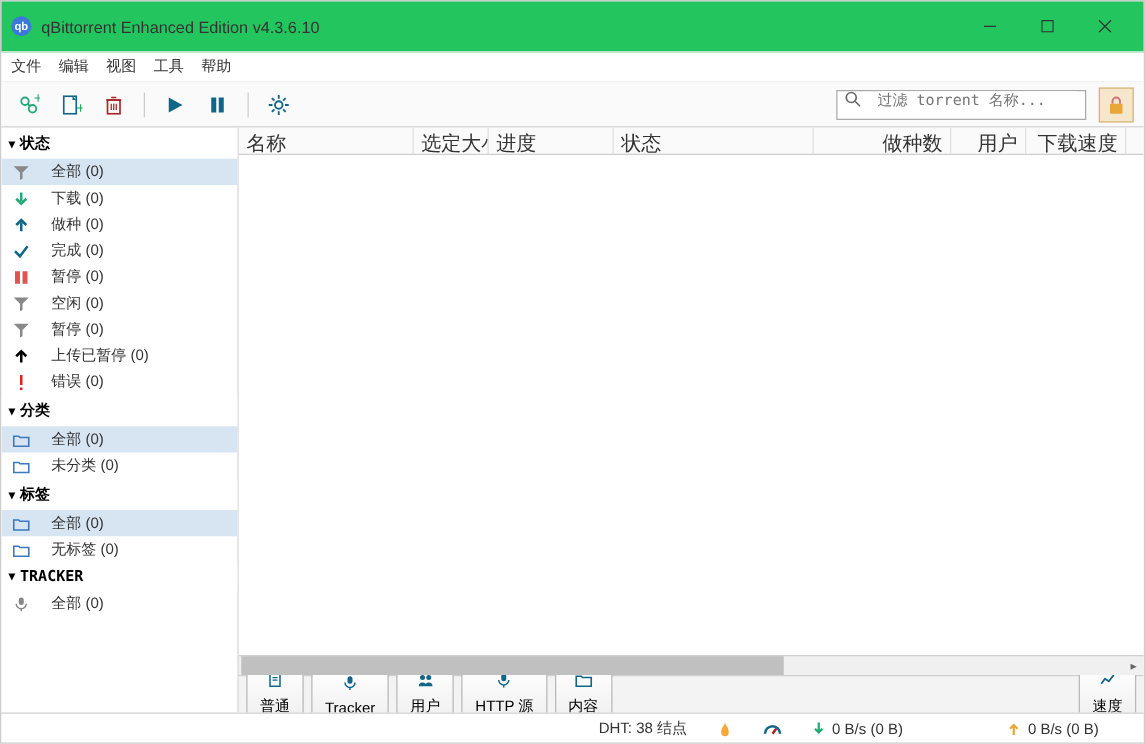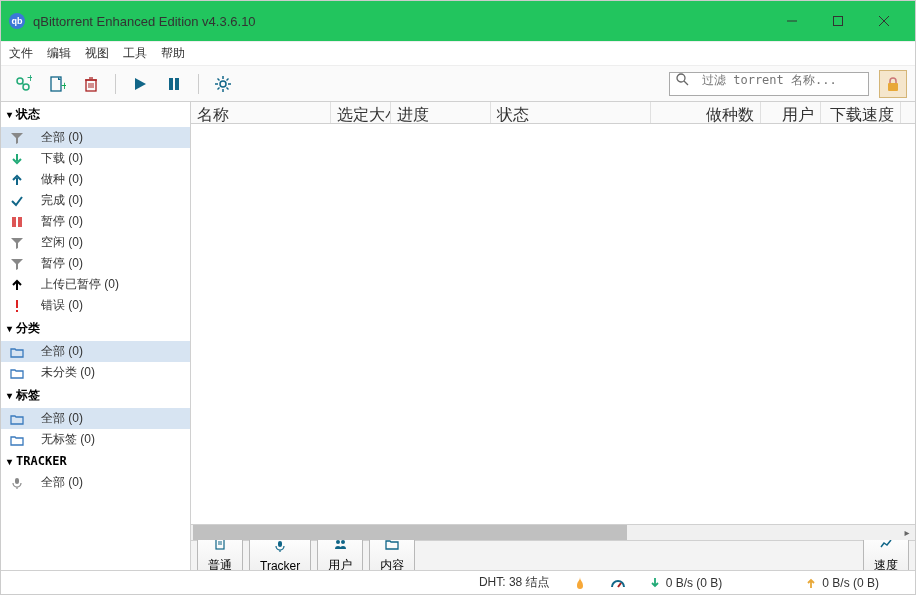--- a/index.html
+++ b/index.html
@@ -337,20 +337,29 @@
               <circle cx="5" cy="5" r="2" fill="#168"></circle>
               <circle cx="10" cy="5" r="2" fill="#168"></circle>
               <path d="M2 12 a3 3 0 0 1 6 0 M7 12 a3 3 0 0 1 6 0" fill="#168"></path>
             </svg>
           </span>
           <span>用户</span>
         </div>
         <div class="tabbtn">
           <span class="ticon">
             <svg width="14" height="14">
+              <rect x="5" y="2" width="4" height="6" rx="2" fill="#168"></rect>
+              <path d="M3 7 a4 4 0 0 0 8 0 M7 11 L7 13" fill="none" stroke="#168" stroke-width="1.2"></path>
+            </svg>
+          </span>
+          <span>HTTP 源</span>
+        </div>
+        <div class="tabbtn">
+          <span class="ticon">
+            <svg width="14" height="14">
               <path d="M1 4 L5 4 L6 5 L13 5 L13 12 L1 12 Z" fill="none" stroke="#168" stroke-width="1.3"></path>
             </svg>
           </span>
           <span>内容</span>
         </div>
         <div style="flex: 1 1 0%;"></div>
         <div class="tabbtn">
           <span class="ticon">
             <svg width="14" height="14">
               <polyline points="2,10 5,6 8,8 12,3" fill="none" stroke="#168" stroke-width="1.5"></polyline>

